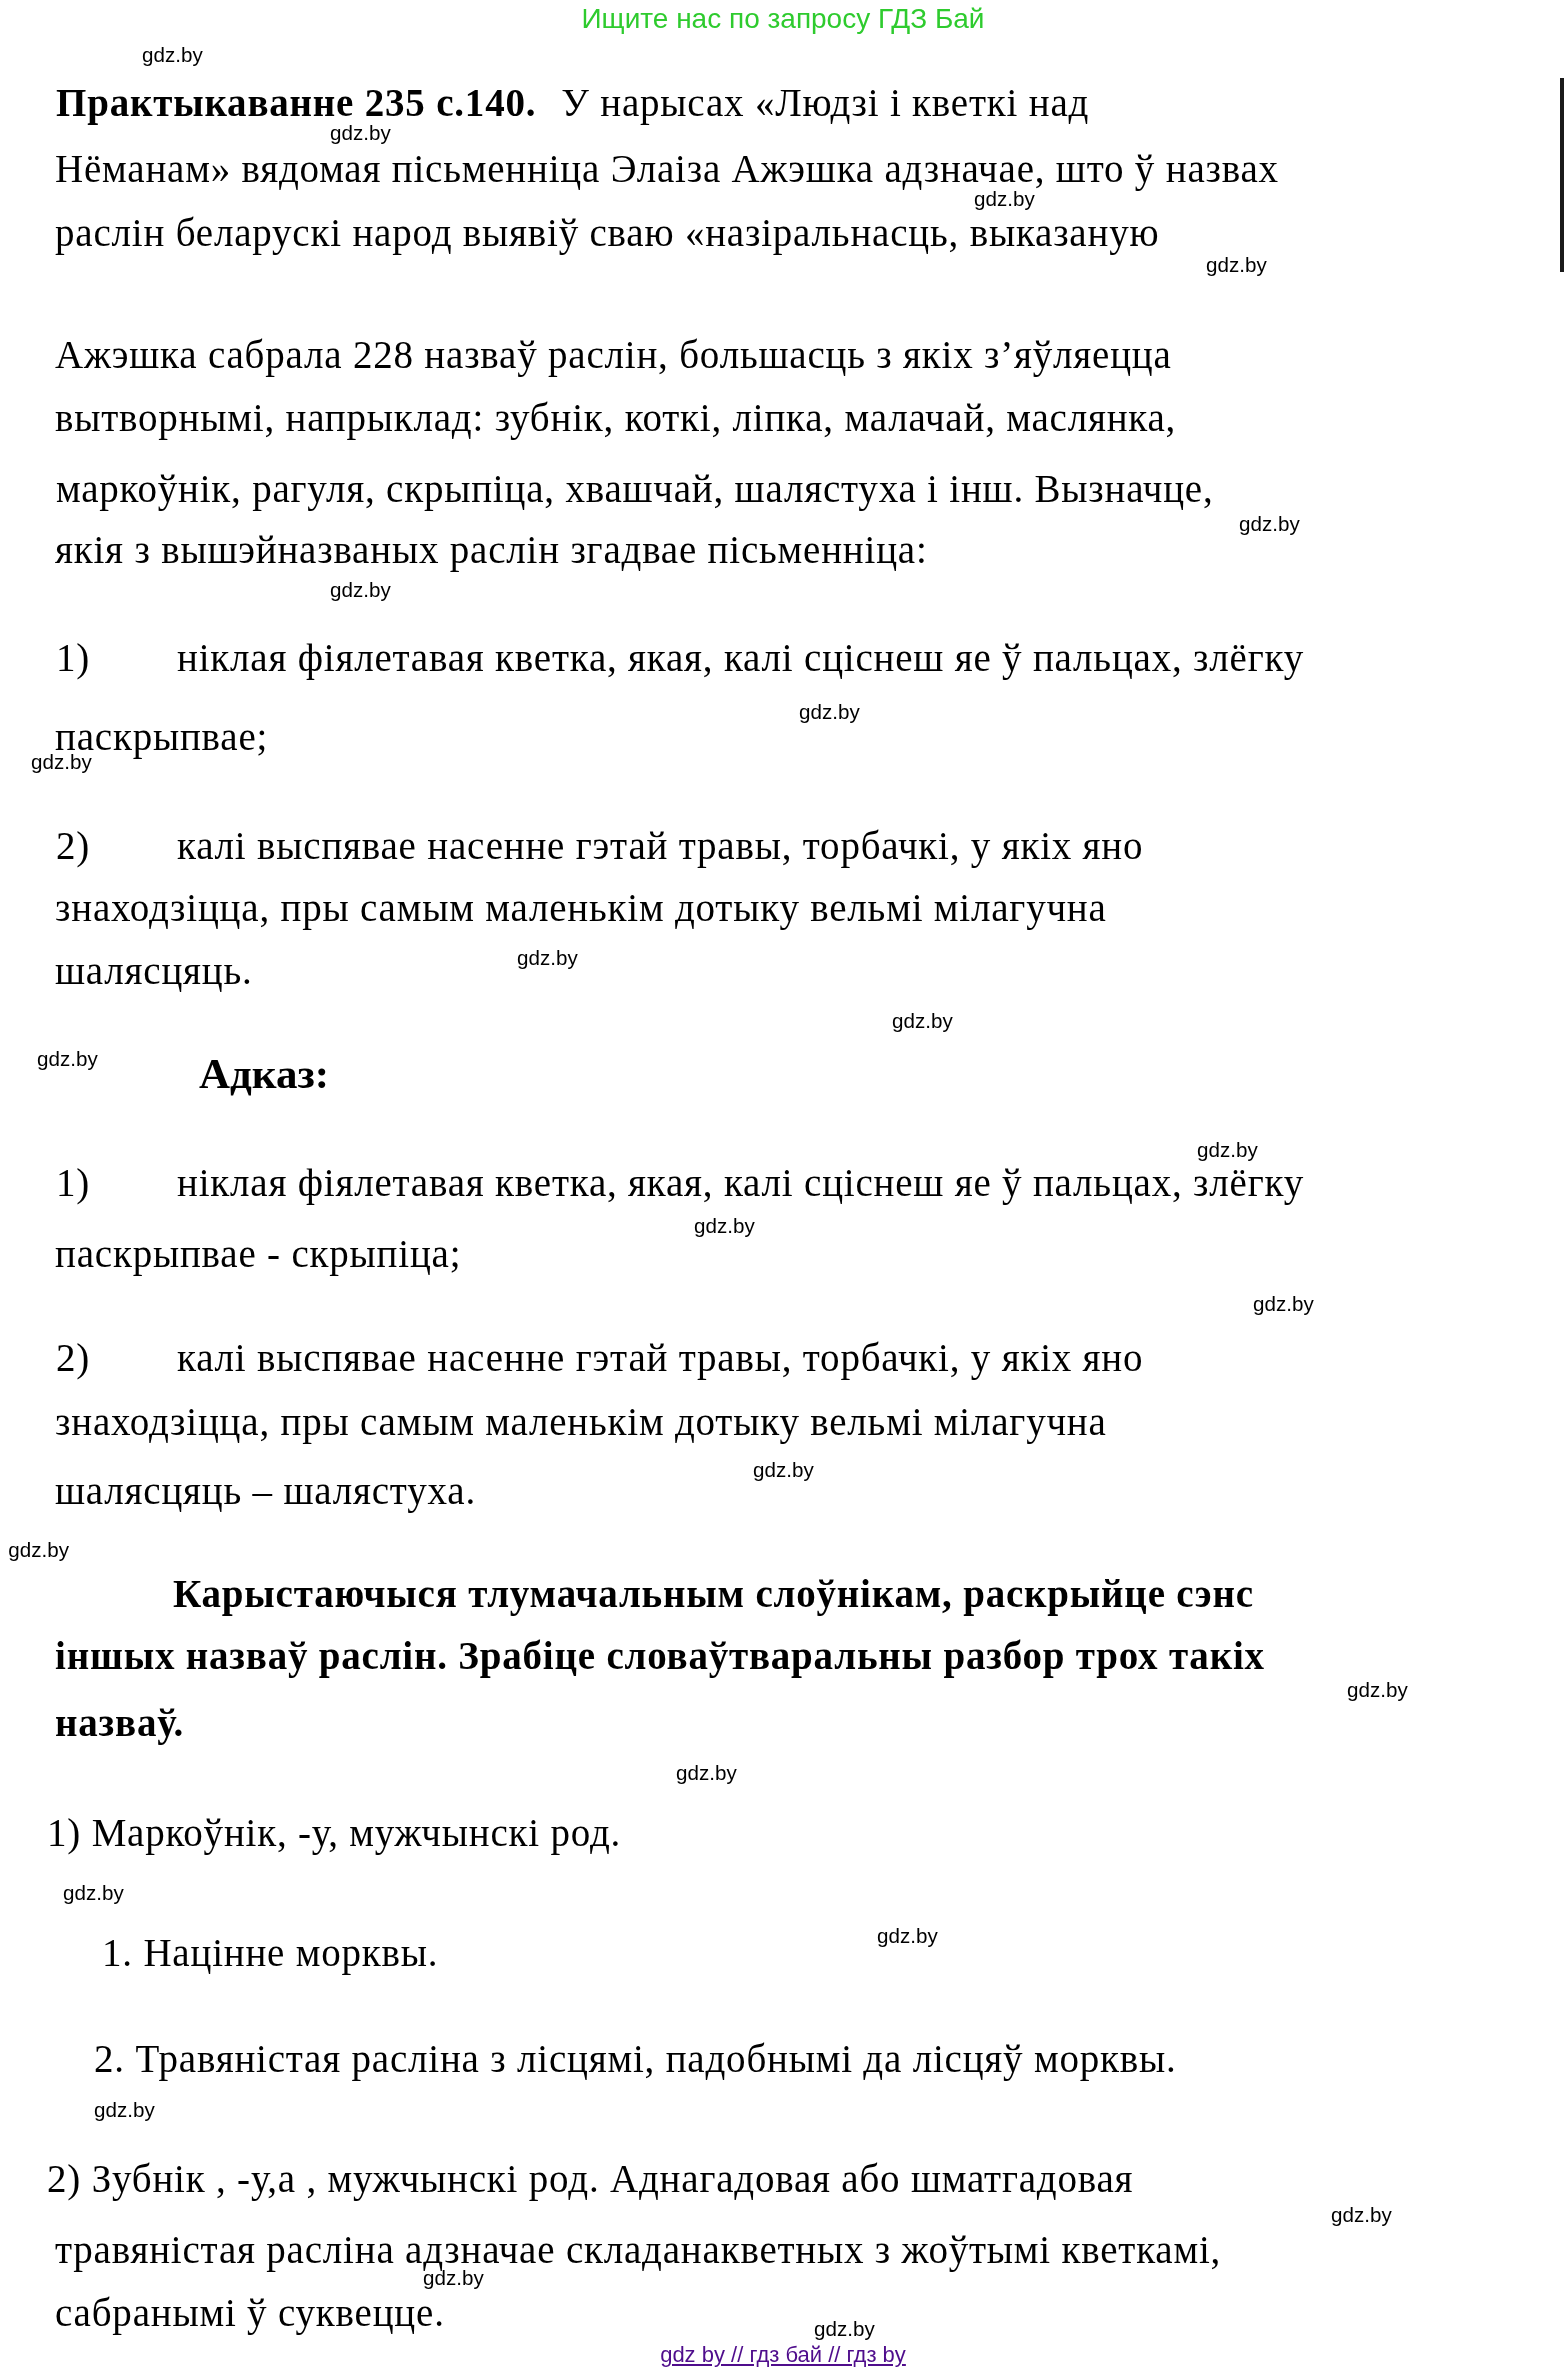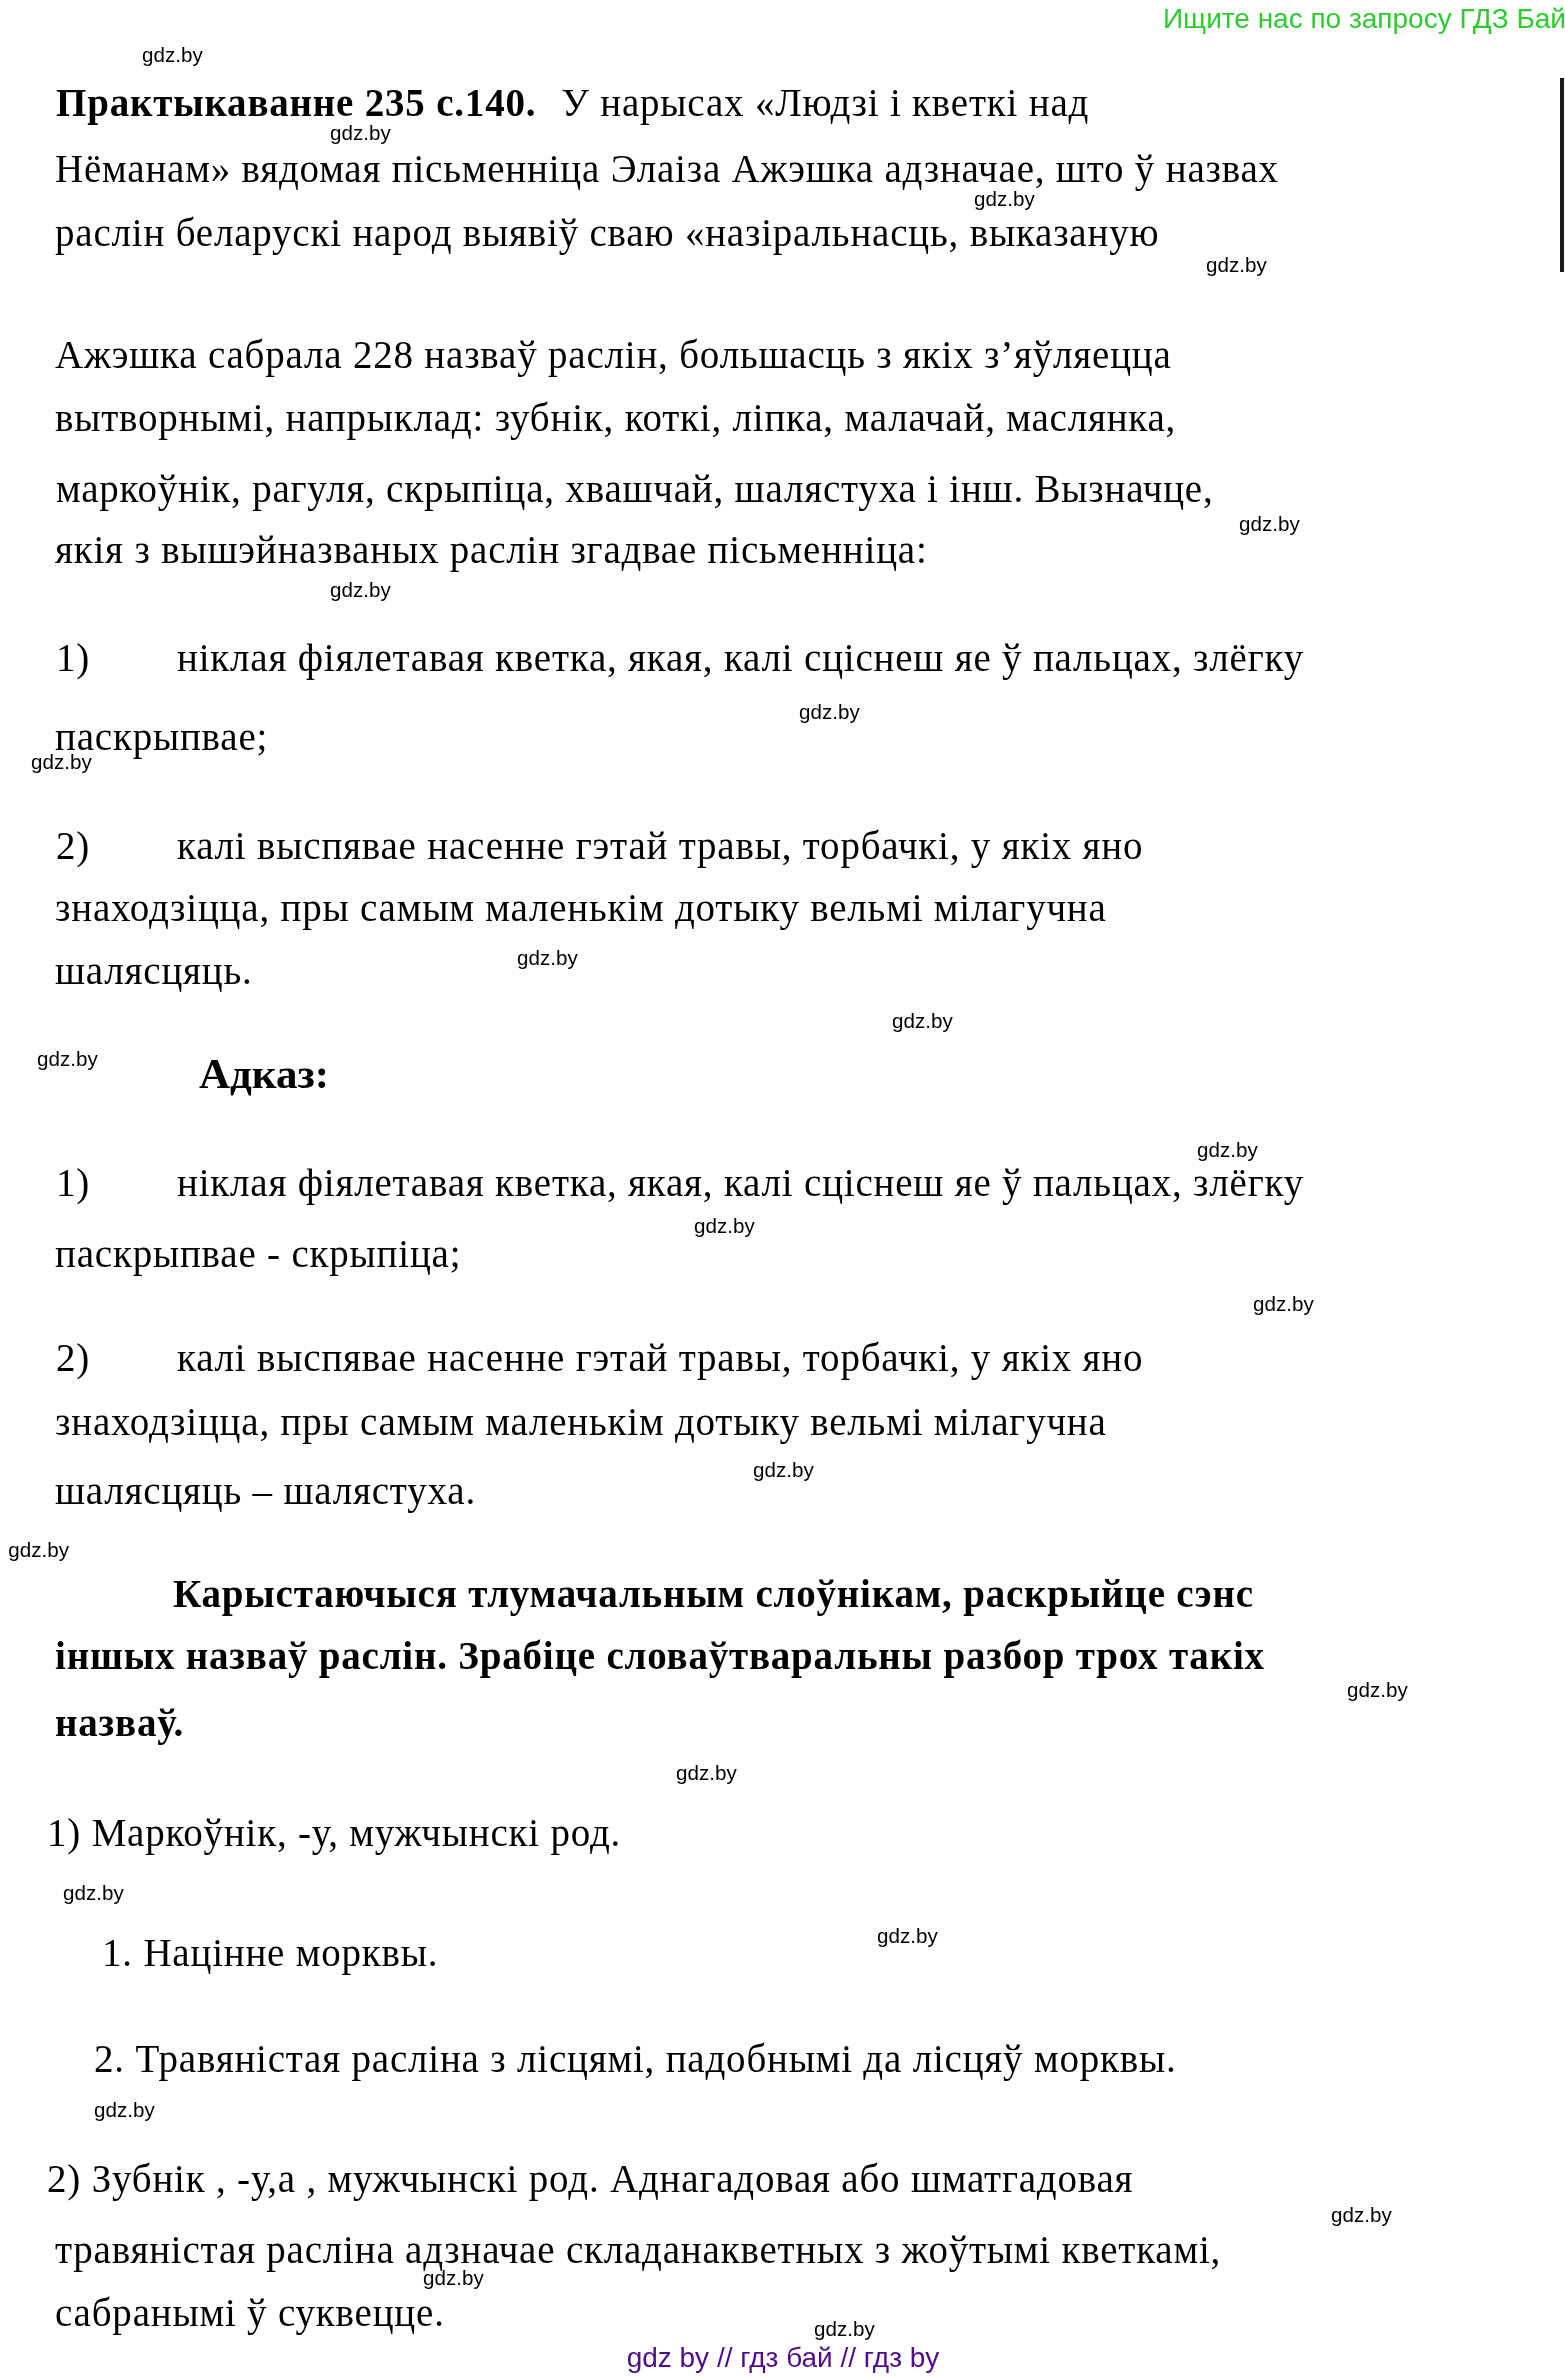--- a/index.html
+++ b/index.html
@@ -6,21 +6,21 @@
   .page{
     position:relative;
     width:1566px;height:2377px;
     background:#ffffff;
     overflow:hidden;
     font-family:"Liberation Serif", serif;
     color:#000;
   }
   .promo{
     position:absolute;top:3.3px;left:0;width:100%;
-    text-align:right;
+    text-align:center;
     font-family:"Liberation Sans", sans-serif;
     font-size:28px;font-weight:500;
     color:var(--promo-color,#2ecb2e);
   }
   .wm{
     position:absolute;
     font-family:"Liberation Sans", sans-serif;
     font-size:20.6px;color:#000;
     white-space:nowrap;
     text-align:right;
@@ -33,22 +33,23 @@
     height:48px;line-height:48px;
   }
   .b{font-weight:bold;}
   .after-title{margin-left:25px;margin-top:30px;}
   .num{display:inline-block;width:121px;}
   .heading{font-size:43px;letter-spacing:0;margin-left:24px;}
   .footer{
     position:absolute;top:2342px;left:0;width:100%;
     text-align:center;
     font-family:"Liberation Sans", sans-serif;
-    font-size:28px;
+    font-size:22px;
     color:var(--footer-color,#4f0d8c);
+    text-decoration:underline;
   }
   .scan-edge{
     position:absolute;left:1560px;top:78px;width:4.1px;height:194px;
     background:#1a1a1a;
   }
 </style>
 </head>
 <body>
 
 <div class="page">

